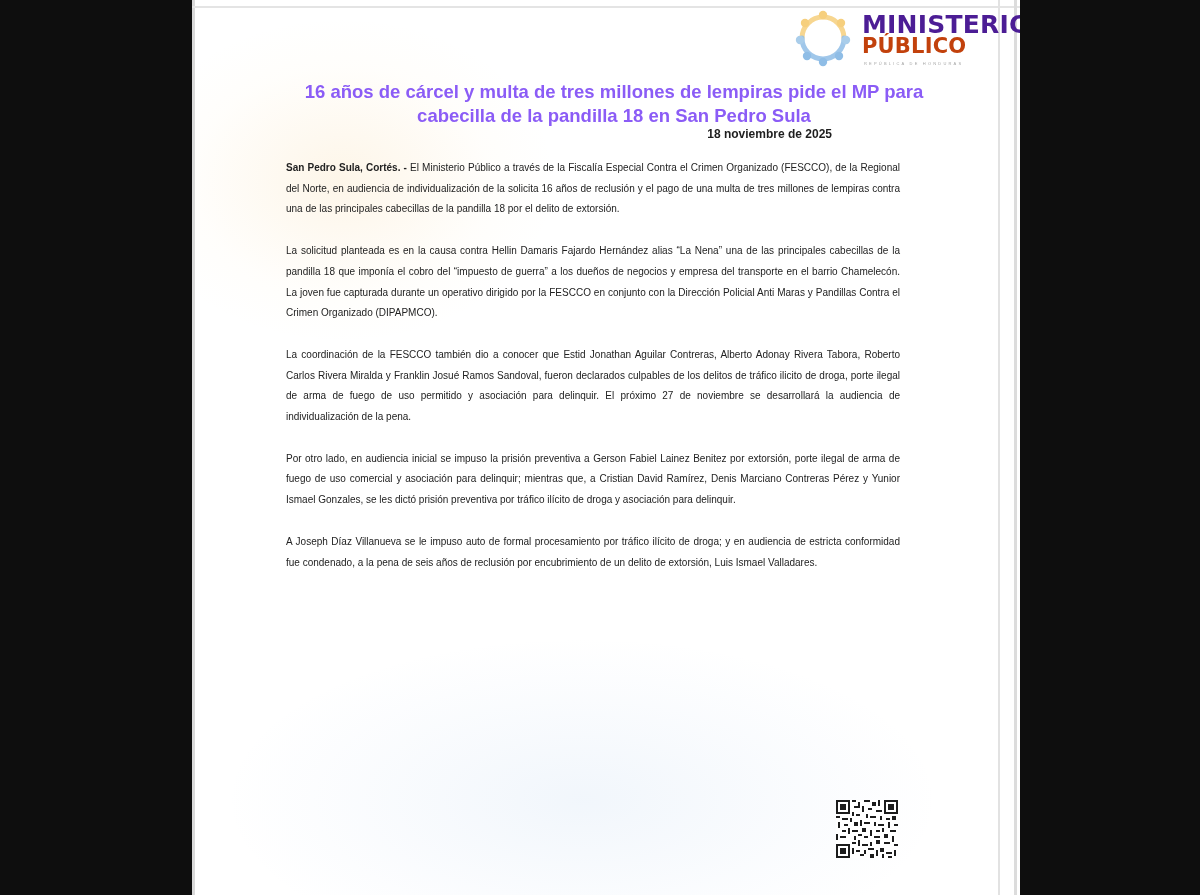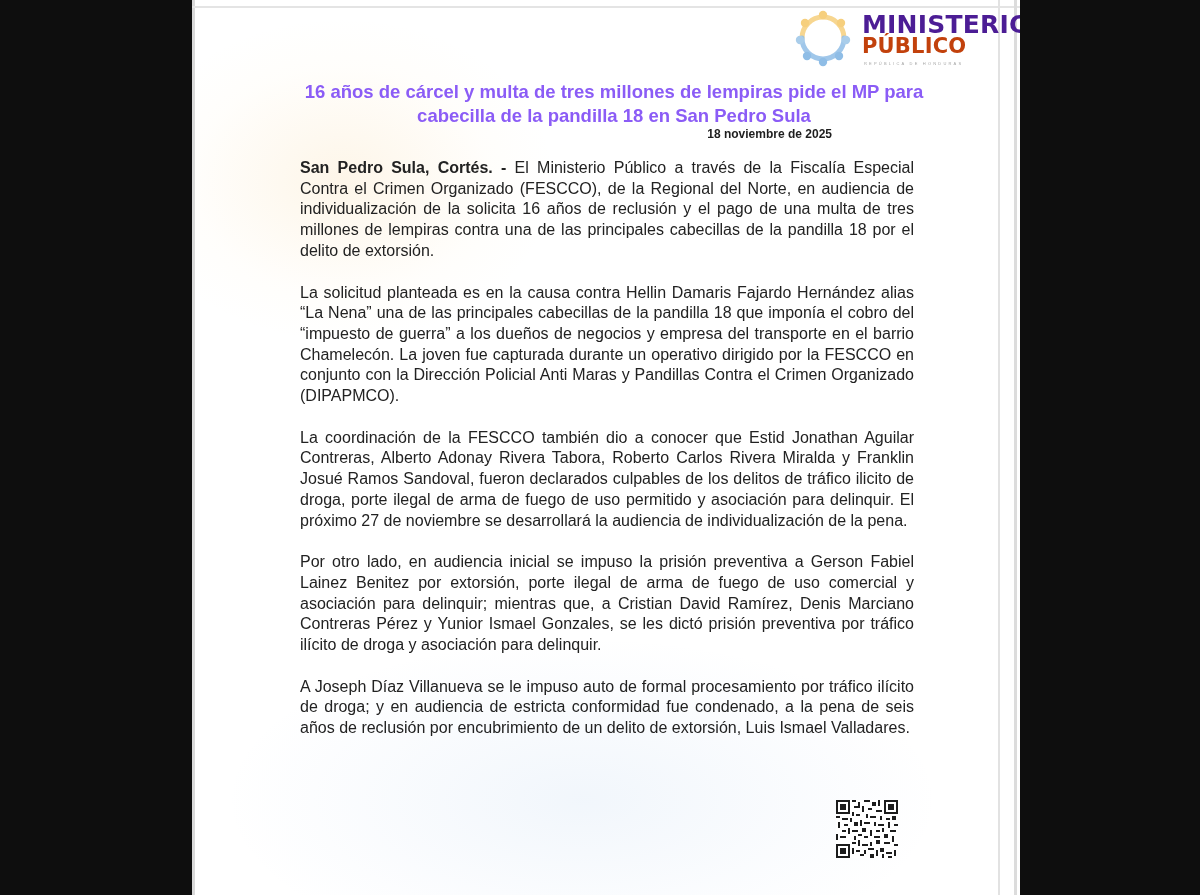--- a/index.html
+++ b/index.html
@@ -140,25 +140,25 @@
       font-size: 12px;
       font-weight: bold;
       color: #1e1e1e;
       white-space: nowrap;
       text-align: center;
     }
 
     
     .body {
       position: absolute;
-      left: 108px;
+      left: 94px;
       top: 158px;
       width: 614px;
       color: #222222;
-      font-size: 16px;
+      font-size: 10px;
       line-height: 20.7px;
       font-family: "Liberation Sans", sans-serif;
     }
     .para {
       margin: 0 0 21px 0;
       text-align: justify;
       text-align-last: left;
     }
     .para .lead {
       font-weight: bold;

